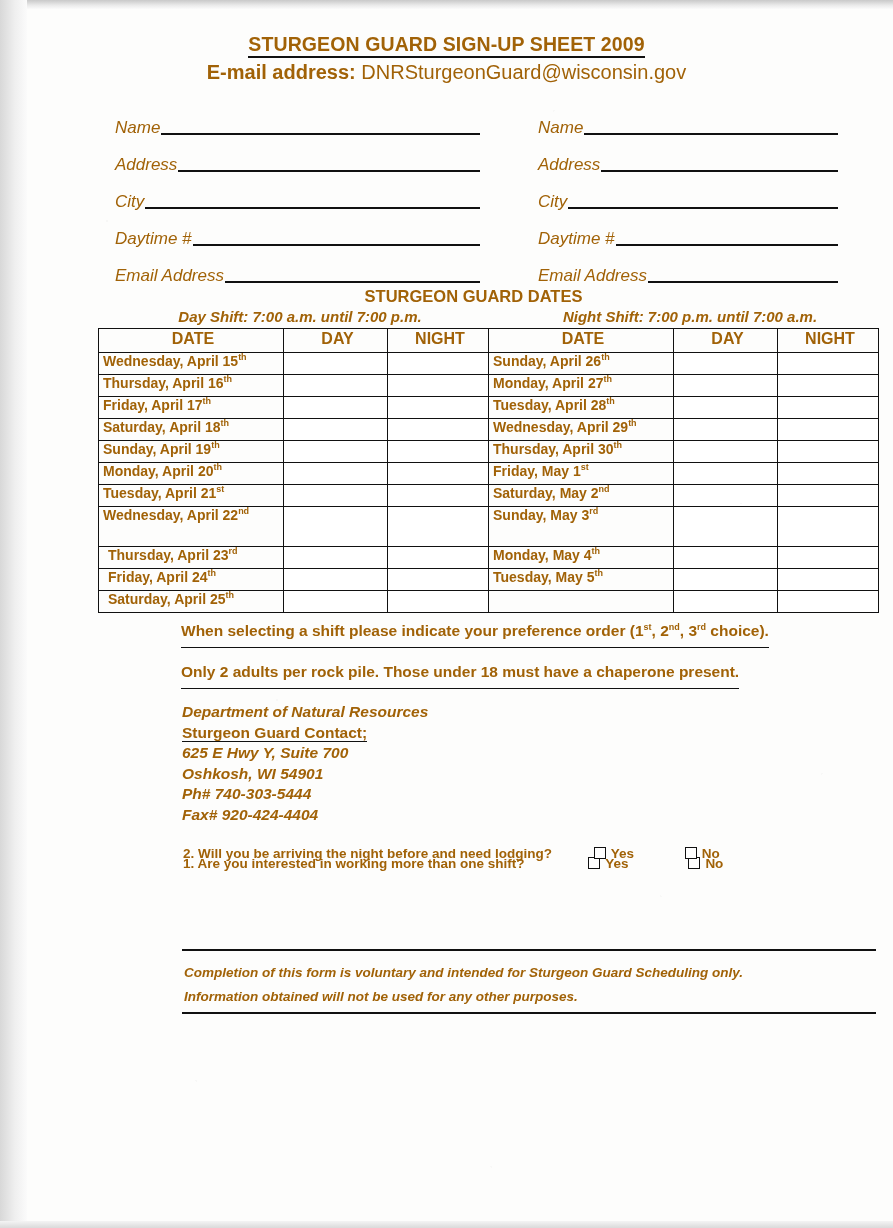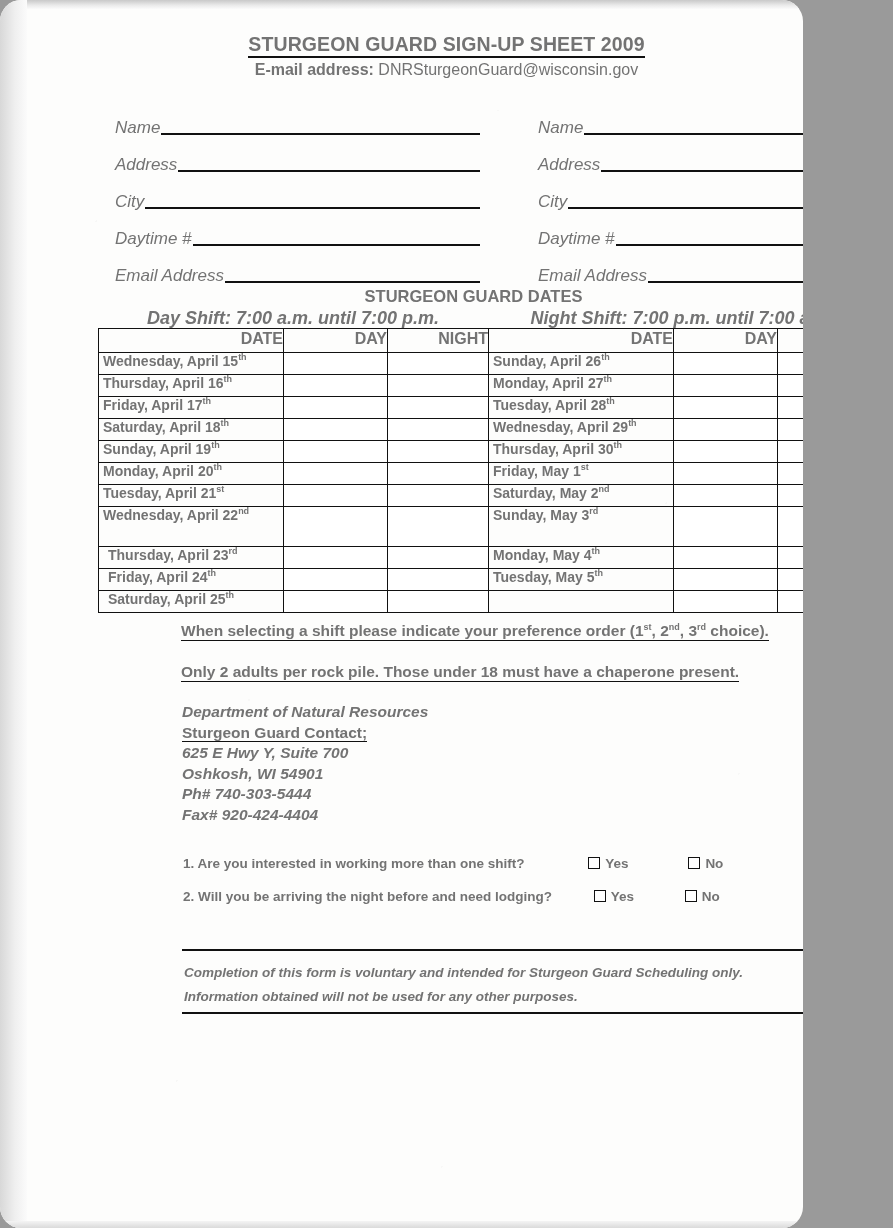--- a/index.html
+++ b/index.html
@@ -2,27 +2,26 @@
 <html><head>
 <meta charset="utf-8">
 <style>
   html, body {
     margin: 0;
     padding: 0;
     background: #9a9a9a;
   }
   #page {
     position: relative;
-    width: 803px;
+    width: 893px;
     height: 1228px;
     background: #fdfdfc;
     overflow: hidden;
     font-family: "Liberation Sans", sans-serif;
-    color: #737373;
-    border-radius: 21px;
+    color: #a16207;
   }
   
   #scan-left-edge {
     position: absolute;
     left: 0; top: 0;
     width: 27px; height: 1228px;
     background: linear-gradient(to right, #d8d8d8 0%, #efefef 55%, #fbfbfb 100%);
   }
   #scan-top-edge {
     position: absolute;
@@ -63,21 +62,21 @@
     letter-spacing: .1px;
   }
   #doc-title span {
     border-bottom: 2px solid #111;
     padding-bottom: 1px;
   }
   #email-line {
     position: absolute;
     left: 0; top: 61px; width: 893px;
     text-align: center;
-    font-size: 16px;
+    font-size: 20px;
   }
   #email-line .lbl { font-weight: bold; }
   #email-line .val { font-weight: normal; }
 
   
   .field-col { position: absolute; }
   #fields-left  { left: 115px; top: 100px; width: 365px; }
   #fields-right { left: 538px; top: 100px; width: 300px; }
   .field-row {
     display: flex;
@@ -103,23 +102,23 @@
   #dates-heading {
     position: absolute;
     left: 0; top: 287px; width: 893px;
     text-align: center;
     font-size: 16.5px;
     font-weight: bold;
     margin-left: 27px;
   }
   #shift-row {
     position: absolute;
-    left: 98px; top: 308px; width: 780px;
+    left: 105px; top: 308px; width: 780px;
     display: flex;
-    font-size: 18px;
+    font-size: 15px;
     font-weight: bold;
     font-style: italic;
   }
   #shift-row .shift { flex: 1 1 50%; text-align: center; }
 
   
   #dates-table {
     position: absolute;
     left: 98px; top: 328px;
     width: 780px;
@@ -127,21 +126,21 @@
     table-layout: fixed;
   }
   #dates-table td, #dates-table th {
     border: 1.6px solid #111;
     padding: 0;
     vertical-align: top;
   }
   #dates-table th {
     font-size: 16px;
     font-weight: bold;
-    text-align: right;
+    text-align: center;
     padding: 1px 0 2px 4px;
     height: 20px;
   }
   #dates-table td.date-cell {
     font-size: 14px;
     font-weight: bold;
     padding: 1px 2px 1px 4px;
     line-height: 1.12;
   }
   #dates-table td.slot { background: #fff; }
@@ -152,21 +151,21 @@
   sup { font-size: 9px; vertical-align: super; line-height: 0; }
   .indent { padding-left: 9px !important; }
 
   
   .note {
     position: absolute;
     font-size: 15.5px;
     font-weight: bold;
     white-space: nowrap;
   }
-  .note span.u { border-bottom: 1.6px solid #111; padding-bottom: 1px; }
+  .note span.u { border-bottom: 1.6px solid #111; padding-bottom: 8px; }
   #note-1 { left: 181px; top: 622px; }
   #note-2 { left: 181px; top: 663px; }
 
   
   #contact-block {
     position: absolute;
     left: 182px; top: 702px;
     font-size: 15.5px;
     font-weight: bold;
     font-style: italic;
@@ -178,21 +177,21 @@
   }
 
   
   .question-row {
     position: absolute;
     font-size: 13.5px;
     font-weight: bold;
     white-space: nowrap;
   }
   #q1 { left: 183px; top: 856px; }
-  #q2 { left: 183px; top: 889px; }
+  #q2 { left: 183px; top: 846px; }
   .question-row .opt { display: inline-block; }
   .checkbox {
     display: inline-block;
     width: 10px; height: 10px;
     border: 1.5px solid #111;
     vertical-align: -1px;
     margin-right: 5px;
     background: #fff;
   }
   #q1 .opt-yes { margin-left: 60px; }

